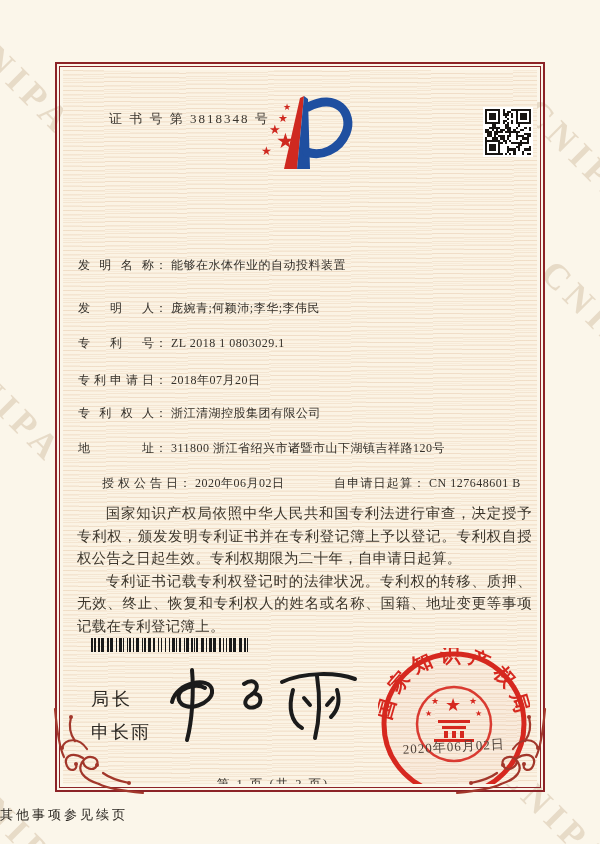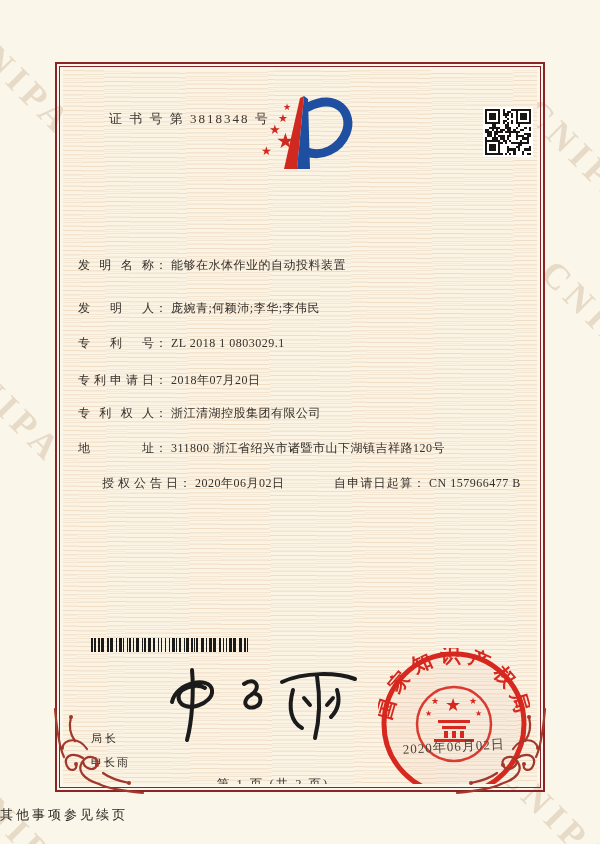--- a/index.html
+++ b/index.html
@@ -58,21 +58,21 @@
   .paras {
     position:absolute; left:14px; top:432px; width:455px;
     font-size:14.4px; line-height:22.6px; color:#3c362c; letter-spacing:0.4px;
     text-align:justify;
   }
   .paras p { margin:0; text-indent:2em; }
 
   .barcode { position:absolute; left:28px; top:568px; width:158px; height:14px; }
   .barcode svg { display:block; width:100%; height:100%; }
 
-  .signoff { position:absolute; left:28px; top:617px; font-size:11px; letter-spacing:3px; color:#2c2823;margin-top:44px; }
+  .signoff { position:absolute; left:28px; top:617px; font-size:18px; letter-spacing:3px; color:#2c2823; }
   .signoff .name { display:block; margin-top:9px; letter-spacing:2px; }
 
   .signature { position:absolute; left:95px; top:592px; width:210px; height:85px; }
 
   .seal { position:absolute; left:315px; top:578px; width:152px; height:152px; }
 
   .page-info {
     position:absolute; top:706px; left:0; width:420px;
     text-align:center; font-size:12.5px; letter-spacing:2px; color:#3a352e;
   }
@@ -370,25 +370,29 @@
         </div>
         <div class="row" style="top:333px;">
           <span class="lbl">专利权人</span><span class="colon">：</span><span class="val">浙江清湖控股集团有限公司</span>
         </div>
         <div class="row" style="top:368px;">
           <span class="lbl">地址</span><span class="colon">：</span><span class="val">311800 浙江省绍兴市诸暨市山下湖镇吉祥路120号</span>
         </div>
         <div class="row" style="top:403px;margin-left:24px;">
           <span class="lbl">授权公告日</span><span class="colon">：</span><span class="val">2020年06月02日</span>
           <span class="pair2">
-            <span class="lbl">自申请日起算</span><span class="colon">：</span><span class="val">CN 157966477 B</span>
+            <span class="lbl">自申请日起算</span><span class="colon">：</span><span class="val">CN 127648601 B</span>
           </span>
         </div>
       </div>
 
+      <div class="paras">
+        <p>国家知识产权局依照中华人民共和国专利法进行审查，决定授予专利权，颁发发明专利证书并在专利登记簿上予以登记。专利权自授权公告之日起生效。专利权期限为二十年，自申请日起算。</p>
+        <p>专利证书记载专利权登记时的法律状况。专利权的转移、质押、无效、终止、恢复和专利权人的姓名或名称、国籍、地址变更等事项记载在专利登记簿上。</p>
+      </div>
 
       <div class="barcode">
           <svg viewBox="0 0 158 14" preserveAspectRatio="none" shape-rendering="crispEdges" fill="#1a1a1a">
             <rect x="0" y="0" width="2" height="14"></rect>
             <rect x="3" y="0" width="2" height="14"></rect>
             <rect x="7" y="0" width="2" height="14"></rect>
             <rect x="10" y="0" width="3" height="14"></rect>
             <rect x="16" y="0" width="2" height="14"></rect>
             <rect x="19" y="0" width="3" height="14"></rect>
             <rect x="25" y="0" width="1" height="14"></rect>

